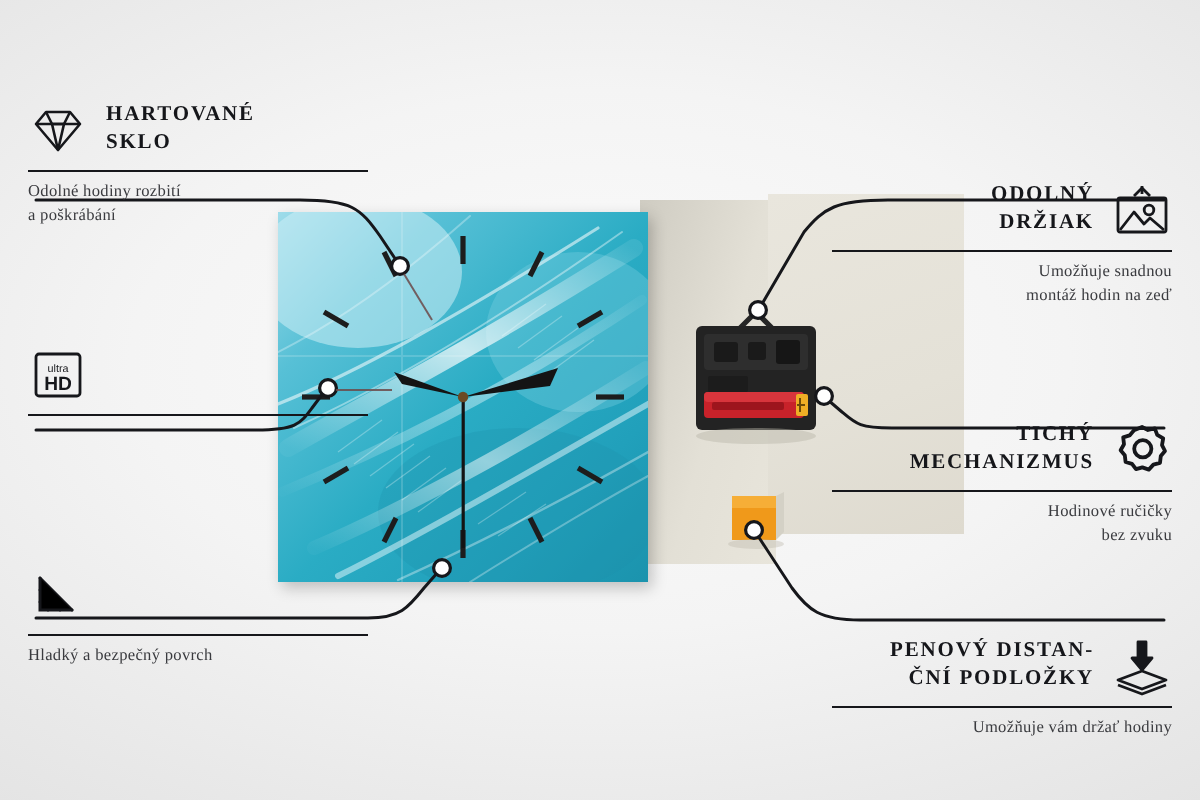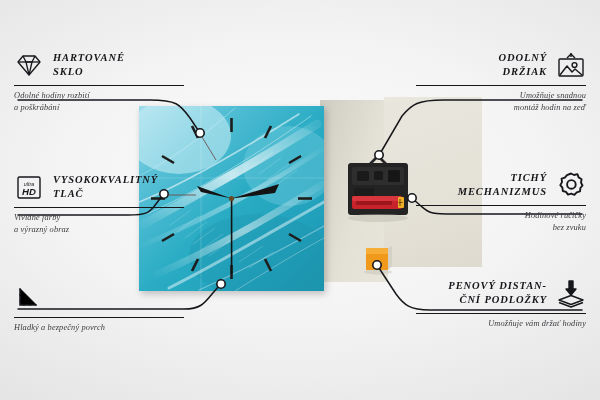--- a/index.html
+++ b/index.html
@@ -5,31 +5,30 @@
   html,body{margin:0;padding:0;}
   body{
     width:600px;height:400px;overflow:hidden;
     font-family:"Liberation Serif", serif;
     background:#ffffff;
   }
   #stage{
     position:relative;width:600px;height:400px;overflow:hidden;
     background:
       radial-gradient(ellipse 520px 300px at 50% 45%, #fbfbfb 0%, #f4f4f4 45%, #e9e9e9 78%, #e2e2e2 100%);
-    font-style: italic;
   }
   
   .feat{position:absolute;width:170px;}
   .feat.left{left:14px;text-align:left;}
   .feat.right{right:14px;text-align:right;}
   .feat .head{
     display:flex;align-items:center;gap:9px;
     min-height:34px;
   }
-  .feat.right .head{flex-direction:row-reverse;}
+  .feat.right .head{flex-direction:row-reverse;margin-top:40px;}
   .feat .title{
     font-size:10.5px;font-weight:bold;letter-spacing:.9px;
     line-height:1.32;color:#15161a;text-transform:uppercase;
     font-family:"Liberation Serif", serif;
   }
   .feat .rule{
     height:1px;background:#16171b;margin:3px 0 4px 0;width:100%;
   }
   .feat .sub{
     font-size:8.3px;line-height:1.42;color:#3a3b3f;letter-spacing:.15px;
@@ -232,24 +231,22 @@
 
   <div class="feat left f-print">
     <div class="head">
       <span class="ico">
         <svg viewBox="0 0 30 30">
           <rect x="4" y="5" width="22" height="21" rx="1.5" fill="none" stroke="#16171b" stroke-width="1.4"></rect>
           <text x="15" y="14" font-family="Liberation Sans, sans-serif" font-size="5.4" fill="#16171b" text-anchor="middle">ultra</text>
           <text x="15" y="23" font-family="Liberation Sans, sans-serif" font-size="9.6" font-weight="bold" fill="#16171b" text-anchor="middle">HD</text>
         </svg>
       </span>
-      <span class="title"><span>VYSOKOKVALITNÝ</span><br><span>TLAČ</span></span>
-    </div>
-    <div class="rule"></div>
-    <div class="sub"><span>Vividné farby</span><br><span>a výrazný obraz</span></div>
+    </div>
+    <div class="rule"></div>
   </div>
 
   <div class="feat left f-edges">
     <div class="head">
       <span class="ico">
         <svg viewBox="0 0 30 30">
             <g stroke="#16171b" stroke-width="1.5" stroke-linecap="round">
           <path d="M6,7 L22,23"></path>
               <path d="M6,13 L16,23"></path>
               <path d="M6,19 L10,23"></path>

